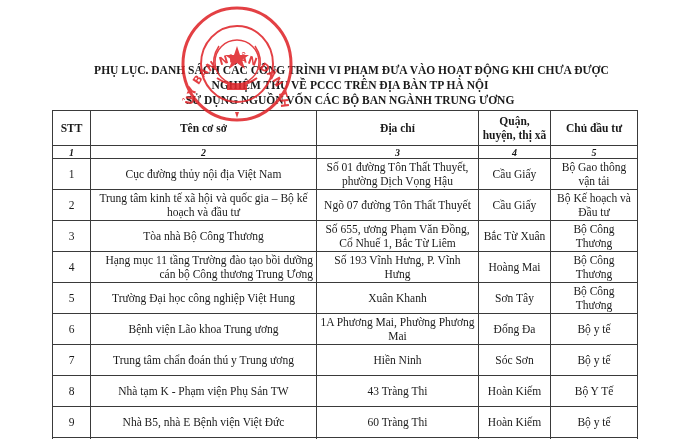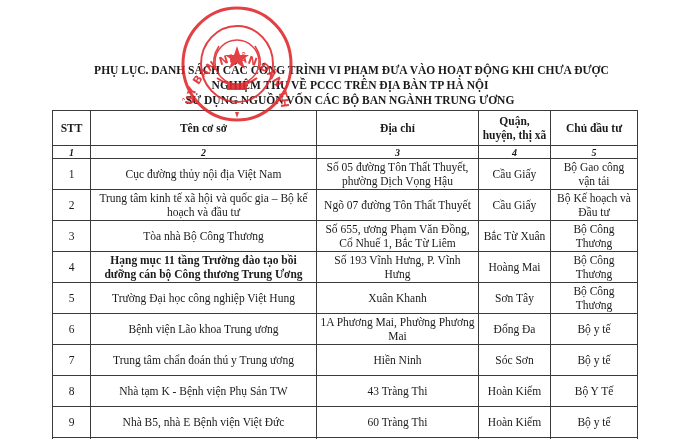--- a/index.html
+++ b/index.html
@@ -28,21 +28,21 @@
     border-collapse: collapse; width: 585px; table-layout: fixed;
     font-size: 11.5px;
   }
   th, td {
     border: 1.3px solid #3a3a3a; text-align: center; vertical-align: middle;
     padding: 0 3px; line-height: 14px;
   }
   th { font-weight: bold; height: 34px; }
   tr.idx td { font-weight: bold; font-style: italic; height: 12px; font-size: 10px; line-height: 11px; }
   tr.row td { height: 30px; }
-  td.left { text-align: center; font-weight: bold; }
+  td.left { text-align: right; }
 </style>
 </head>
 <body>
 
 <svg class="stamp" viewBox="0 0 120 122">
   <defs>
     <path id="arcp" d="M 60 108 m -44 0 a 44 46 0 1 1 88 0"></path>
   </defs>
   <ellipse cx="60" cy="64" rx="54" ry="56" fill="none" stroke="#e0262b" stroke-width="3"></ellipse>
   <ellipse cx="60" cy="64" rx="36" ry="38" fill="none" stroke="#e0262b" stroke-width="2"></ellipse>
@@ -86,23 +86,23 @@
       <tr class="idx">
         <td>1</td>
         <td>2</td>
         <td>3</td>
         <td>4</td>
         <td>5</td>
       </tr>
       <tr class="row">
         <td>1</td>
         <td>Cục đường thủy nội địa Việt Nam</td>
-        <td>Số 05 đường Tôn Thất Thuyết, phường Dịch Vọng Hậu</td>
+        <td>Số 01 đường Tôn Thất Thuyết, phường Dịch Vọng Hậu</td>
         <td>Cầu Giấy</td>
-        <td>Bộ Gao công vận tải</td>
+        <td>Bộ Gao thông vận tải</td>
       </tr>
       <tr class="row">
         <td>2</td>
         <td>Trung tâm kinh tế xã hội và quốc gia – Bộ kế hoạch và đầu tư</td>
         <td>Ngõ 07 đường Tôn Thất Thuyết</td>
         <td>Cầu Giấy</td>
         <td>Bộ Kế hoạch và Đầu tư</td>
       </tr>
       <tr class="row">
         <td>3</td>
@@ -134,21 +134,21 @@
       </tr>
       <tr class="row">
         <td>7</td>
         <td>Trung tâm chẩn đoán thú y Trung ương</td>
         <td>Hiền Ninh</td>
         <td>Sóc Sơn</td>
         <td>Bộ y tế</td>
       </tr>
       <tr class="row">
         <td>8</td>
-        <td>Nhà tạm K - Bệnh viện Phụ Sản TW</td>
+        <td>Nhà tạm K - Phạm viện Phụ Sản TW</td>
         <td>43 Tràng Thi</td>
         <td>Hoàn Kiếm</td>
         <td>Bộ Y Tế</td>
       </tr>
       <tr class="row">
         <td>9</td>
         <td>Nhà B5, nhà E  Bệnh viện Việt Đức</td>
         <td>60 Tràng Thi</td>
         <td>Hoàn Kiếm</td>
         <td>Bộ y tế</td>

